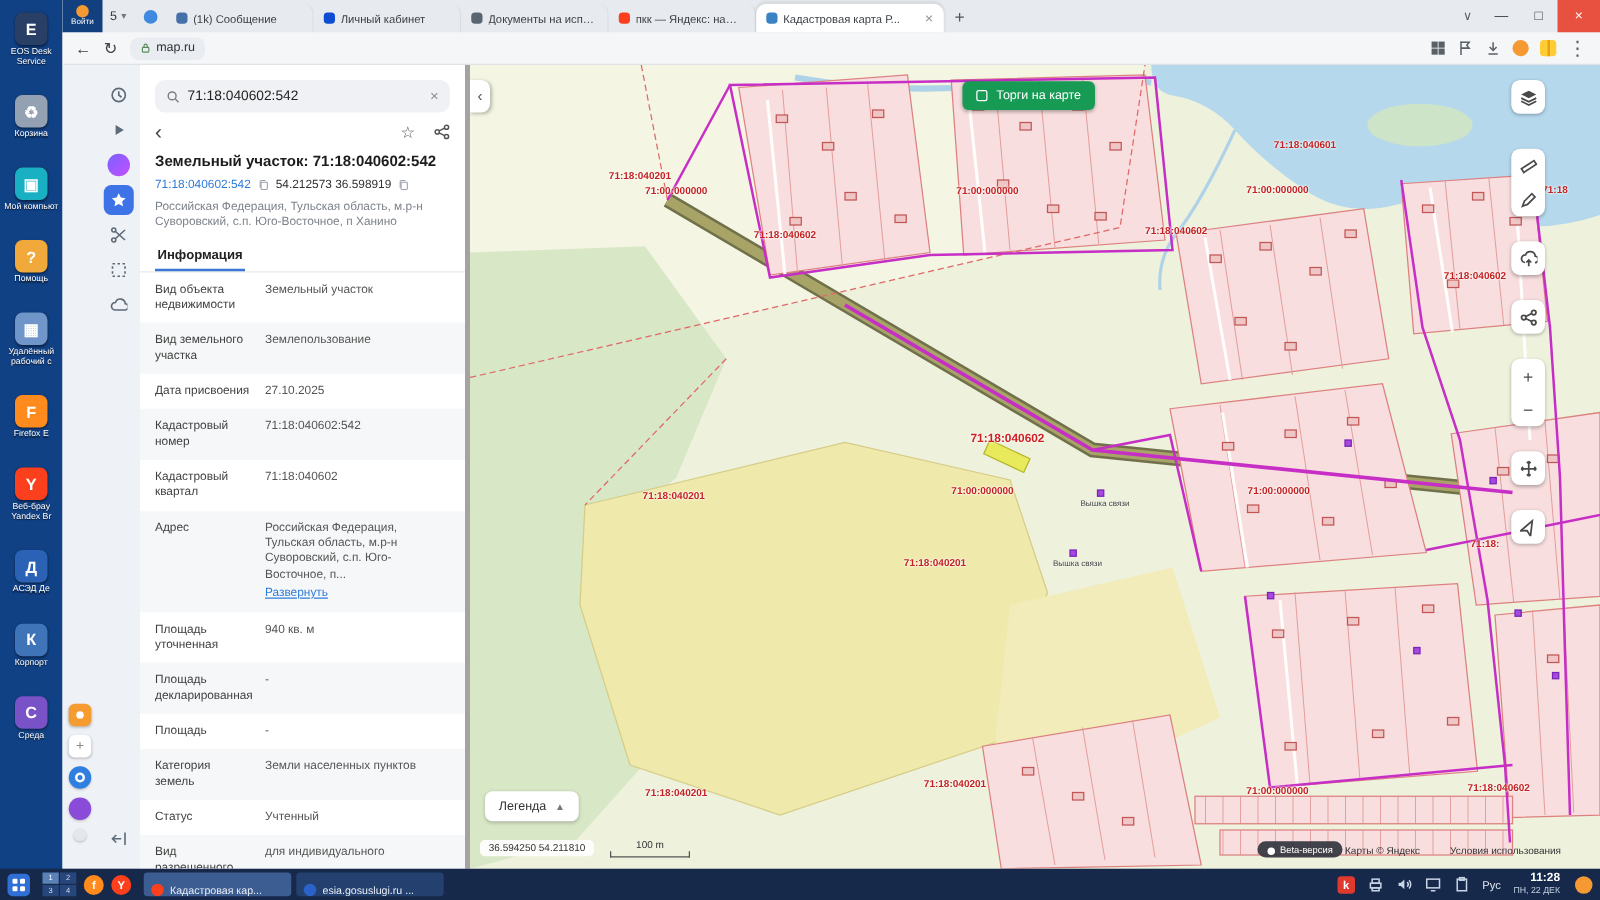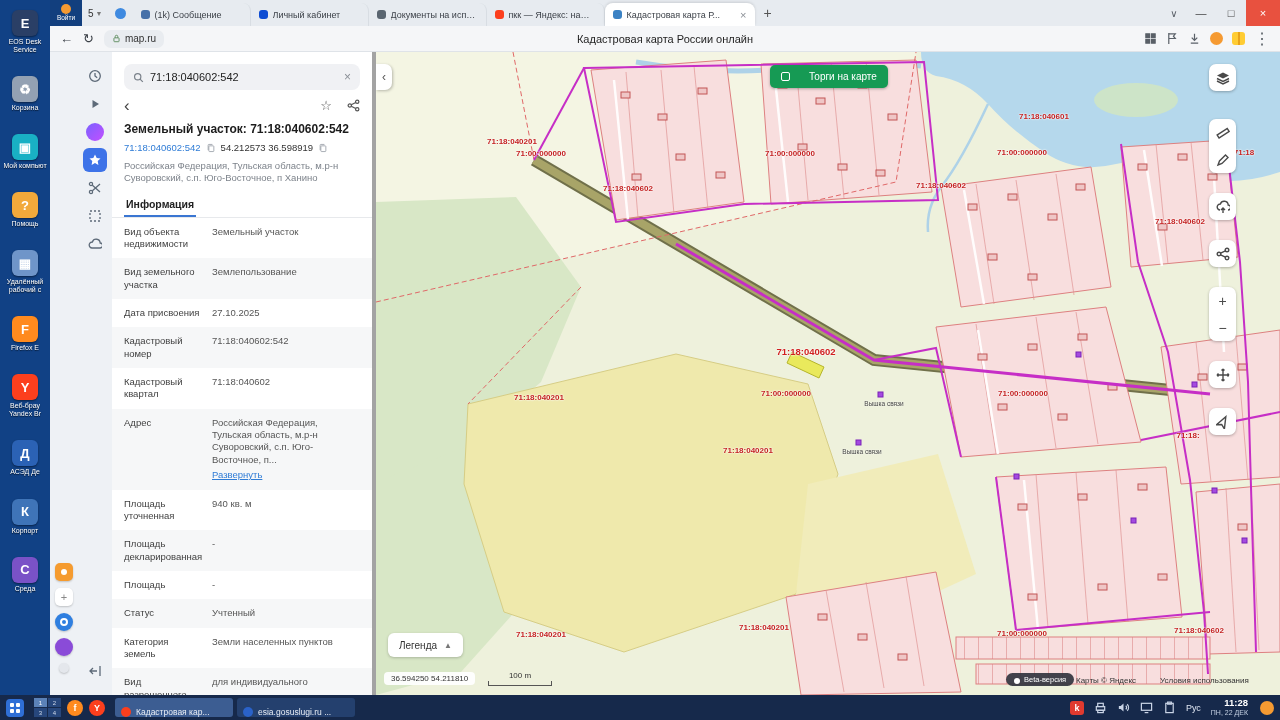--- a/index.html
+++ b/index.html
@@ -86,21 +86,21 @@
 .ivalue{color:#555;flex:1}
 .expand{color:#2f7cd6;text-decoration:underline;cursor:pointer;display:inline-block;margin-top:3px}
 
 
 .map{flex:1;position:relative;overflow:hidden;background:#eef1dc}
 .map-base{position:absolute;left:0;top:0}
 .map-label{position:absolute;font-size:8px;font-weight:bold;color:#c42222;white-space:nowrap;transform:translate(-50%,-50%);text-shadow:0 0 2px #fff,0 0 2px #fff}
 .map-label.big{font-size:9.5px;color:#d01f1f}
 .map-small-label{position:absolute;font-size:6.5px;color:#444;transform:translate(-50%,0);text-shadow:0 0 2px #fff;white-space:nowrap}
 .collapse-btn{position:absolute;left:0;top:12px;width:16px;height:26px;background:#fff;border-radius:0 7px 7px 0;box-shadow:1px 1px 3px rgba(0,0,0,.25);display:flex;align-items:center;justify-content:center;font-size:12px;color:#555;cursor:pointer}
-.torgi{position:absolute;left:394px;top:13px;height:23px;background:#169a54;border-radius:5px;display:flex;align-items:center;gap:19px;padding:0 11px;color:#fff;font-size:10px;cursor:pointer;box-shadow:0 1px 3px rgba(0,0,0,.3)}
+.torgi{position:absolute;left:394px;top:13px;height:23px;background:#169a54;border-radius:5px;display:flex;align-items:center;gap:7px;padding:0 11px;color:#fff;font-size:10px;cursor:pointer;box-shadow:0 1px 3px rgba(0,0,0,.3)}
 .torgi-cb{width:9px;height:9px;border:1px solid #fff;border-radius:2px;flex:none}
 .map-controls{position:absolute;right:44px;top:12px;display:flex;flex-direction:column;align-items:center}
 .mc{width:27px;height:27px;background:#fff;border-radius:7px;box-shadow:0 1px 3px rgba(0,0,0,.28);display:flex;align-items:center;justify-content:center;color:#4a4a4a;cursor:pointer;font-size:14px}
 .mc svg{width:14px;height:14px;stroke:#4a4a4a;fill:none;stroke-width:1.4}
 .mc-group{background:#fff;border-radius:7px;box-shadow:0 1px 3px rgba(0,0,0,.28);display:flex;flex-direction:column}
 .mc-group .mc{box-shadow:none;background:transparent}
 .mt28{margin-top:28px}.mt20{margin-top:20px}
 .legend-btn{position:absolute;left:12px;bottom:38px;height:24px;background:#fff;border-radius:6px;box-shadow:0 1px 3px rgba(0,0,0,.22);display:flex;align-items:center;gap:7px;padding:0 11px;font-size:10px;color:#333;cursor:pointer}
 .legend-chev{font-size:8px;color:#777}
 .coords-pill{position:absolute;left:8px;bottom:10px;background:rgba(255,255,255,.92);border-radius:4px;padding:2px 7px;font-size:8px;color:#333}
@@ -222,21 +222,20 @@
       <div class="newtab-btn">+</div>
       <div class="tabbar-right">
         <div class="tb-ico">∨</div>
         <div class="win-btn">—</div>
         <div class="win-btn">□</div>
         <div class="win-btn win-close">×</div>
       </div>
     </div>
 
     <div class="toolbar">
-      <div class="page-title">Кадастровая карта России онлайн</div>
       <div class="nav-ico">←</div>
       <div class="nav-ico">↻</div>
       <div class="addr">
         <svg viewBox="0 0 14 14">
             <rect x="3" y="6" width="8" height="6" rx="1"></rect>
             <path d="M5 6V4a2 2 0 0 1 4 0v2"></path>
           </svg>
         <span>map.ru</span>
       </div>
       <div class="toolbar-right">
@@ -402,26 +401,26 @@
             </div>
             <div class="irow">
               <div class="ilabel">Площадь декларированная</div>
               <div class="ivalue">-</div>
             </div>
             <div class="irow">
               <div class="ilabel">Площадь</div>
               <div class="ivalue">-</div>
             </div>
             <div class="irow">
+              <div class="ilabel">Категория земель</div>
+              <div class="ivalue">Земли населенных пунктов</div>
+            </div>
+            <div class="irow">
               <div class="ilabel">Статус</div>
               <div class="ivalue">Учтенный</div>
-            </div>
-            <div class="irow">
-              <div class="ilabel">Категория земель</div>
-              <div class="ivalue">Земли населенных пунктов</div>
             </div>
             <div class="irow">
               <div class="ilabel">Вид разрешенного</div>
               <div class="ivalue">для индивидуального</div>
             </div>
           </div>
       </div>
 
       <div class="map">
         <svg class="map-base" width="904" height="643" viewBox="0 0 904 643">

